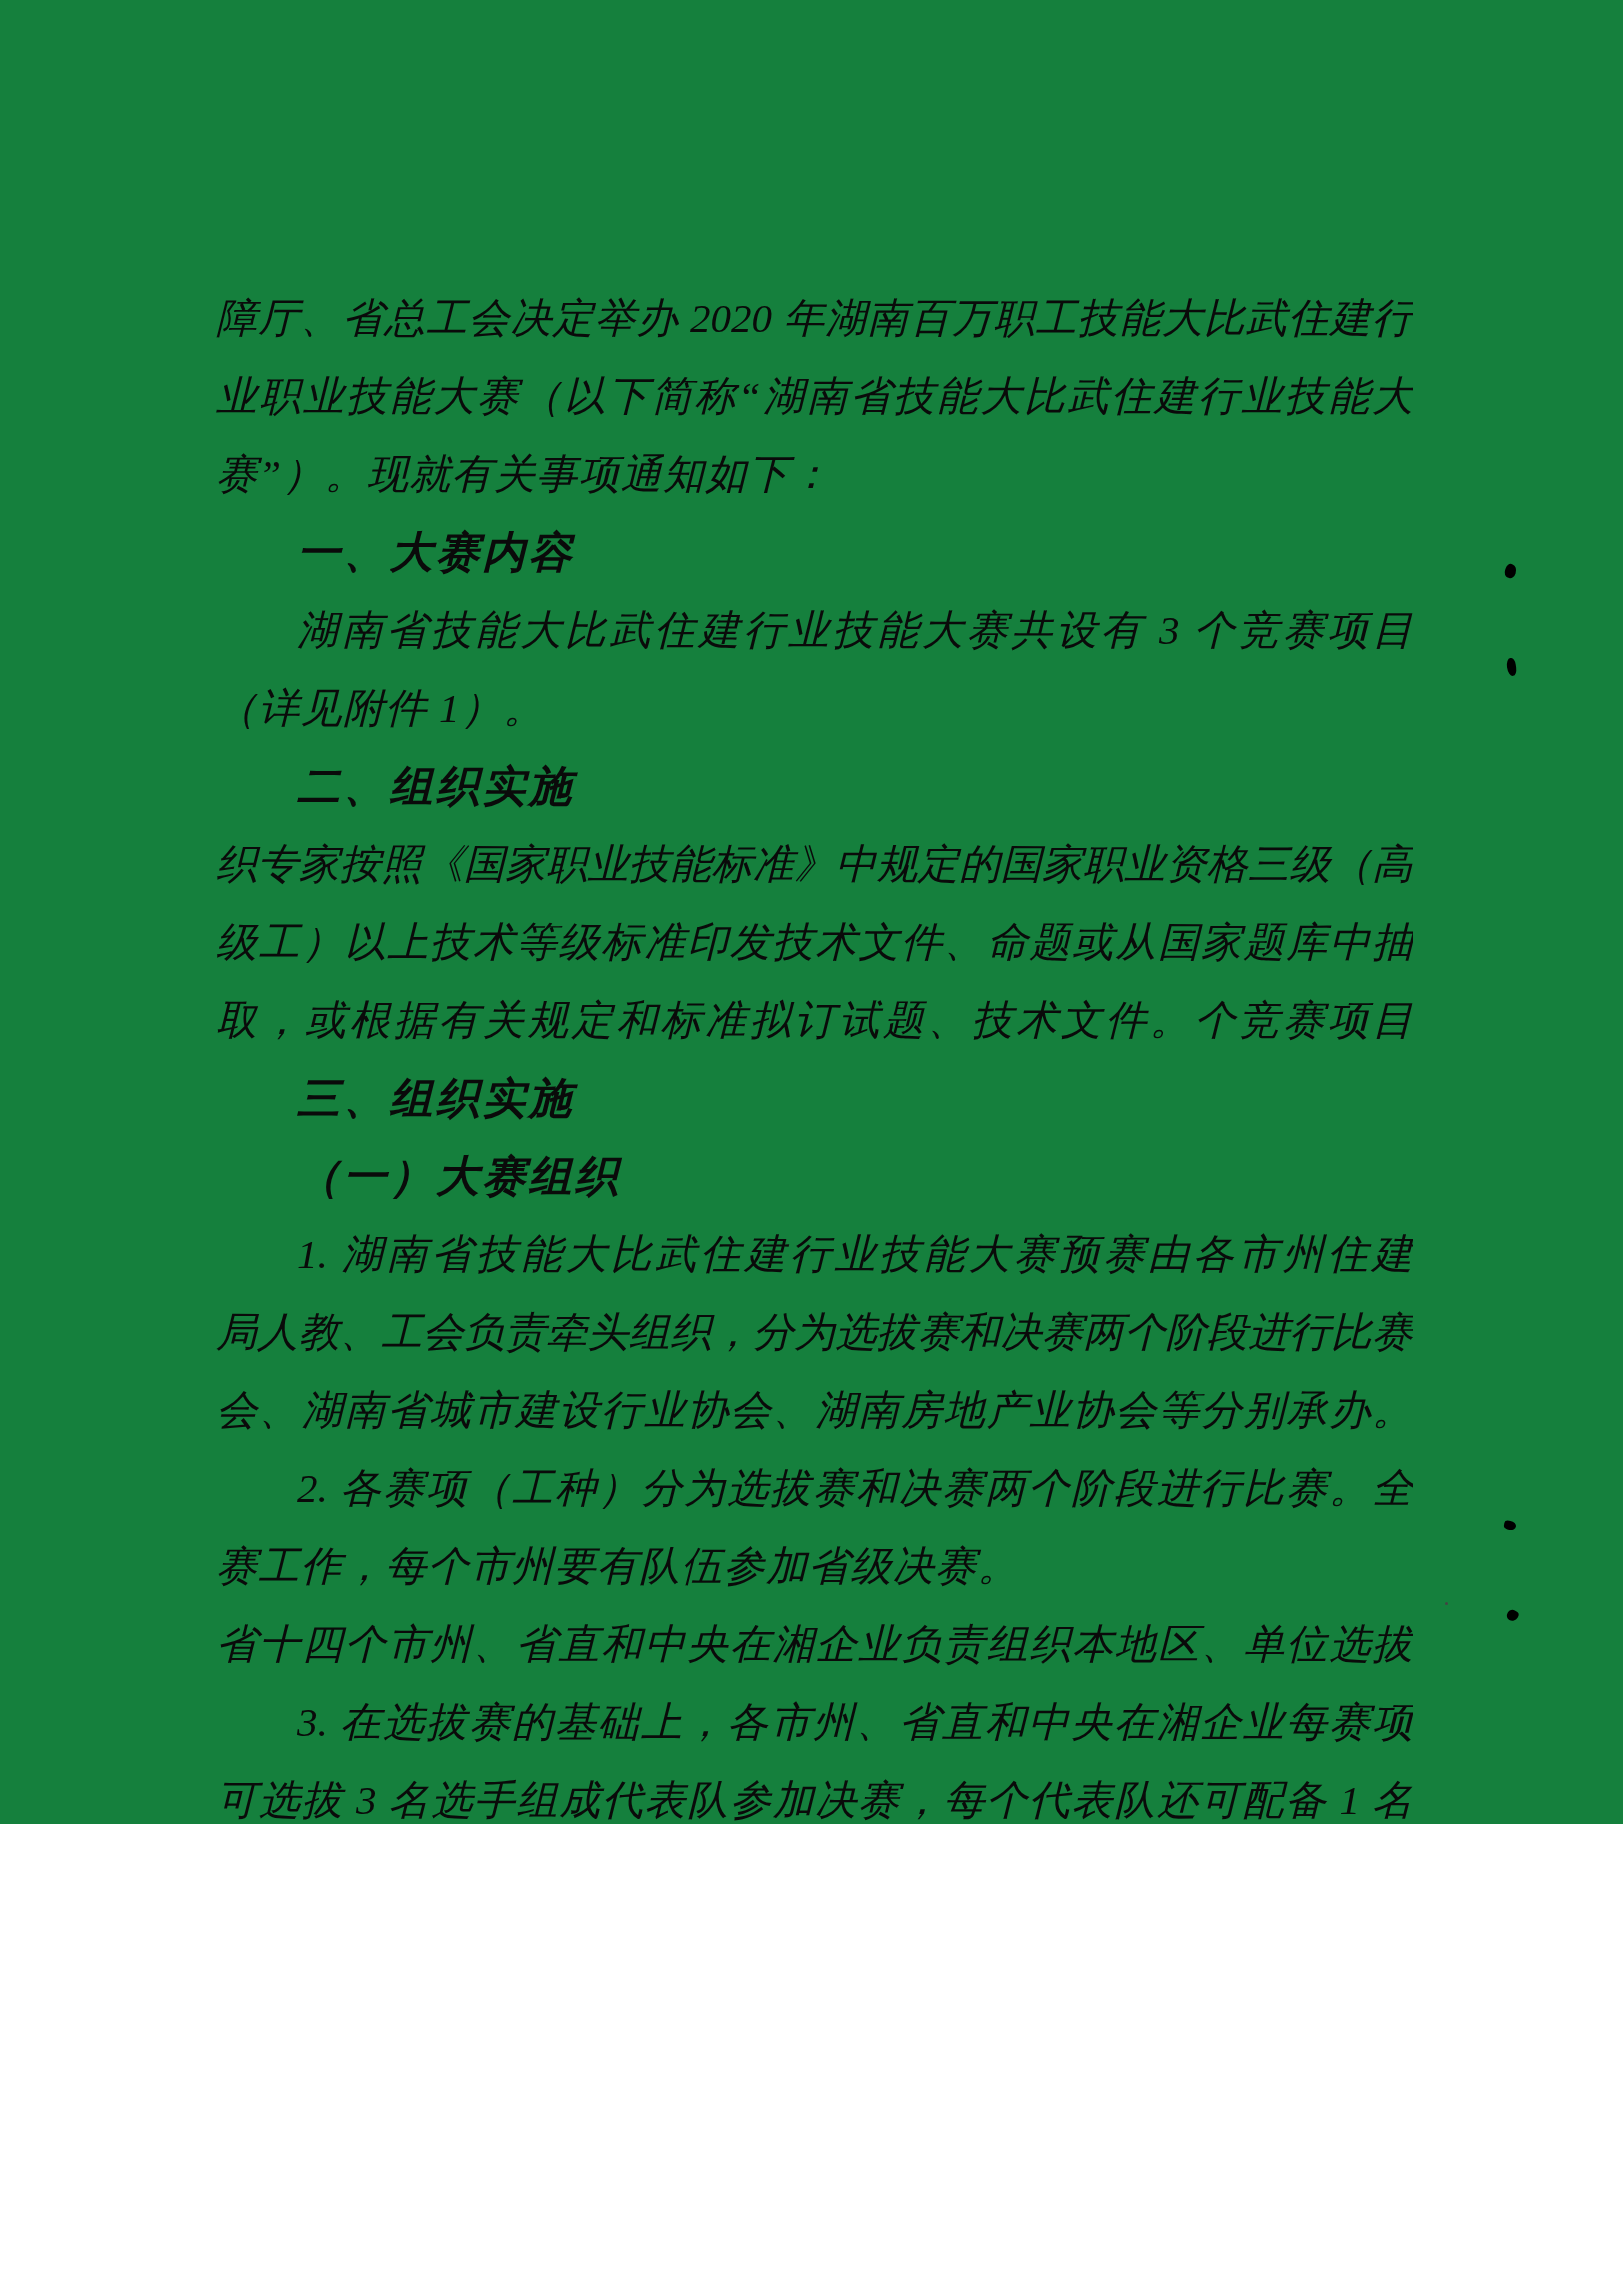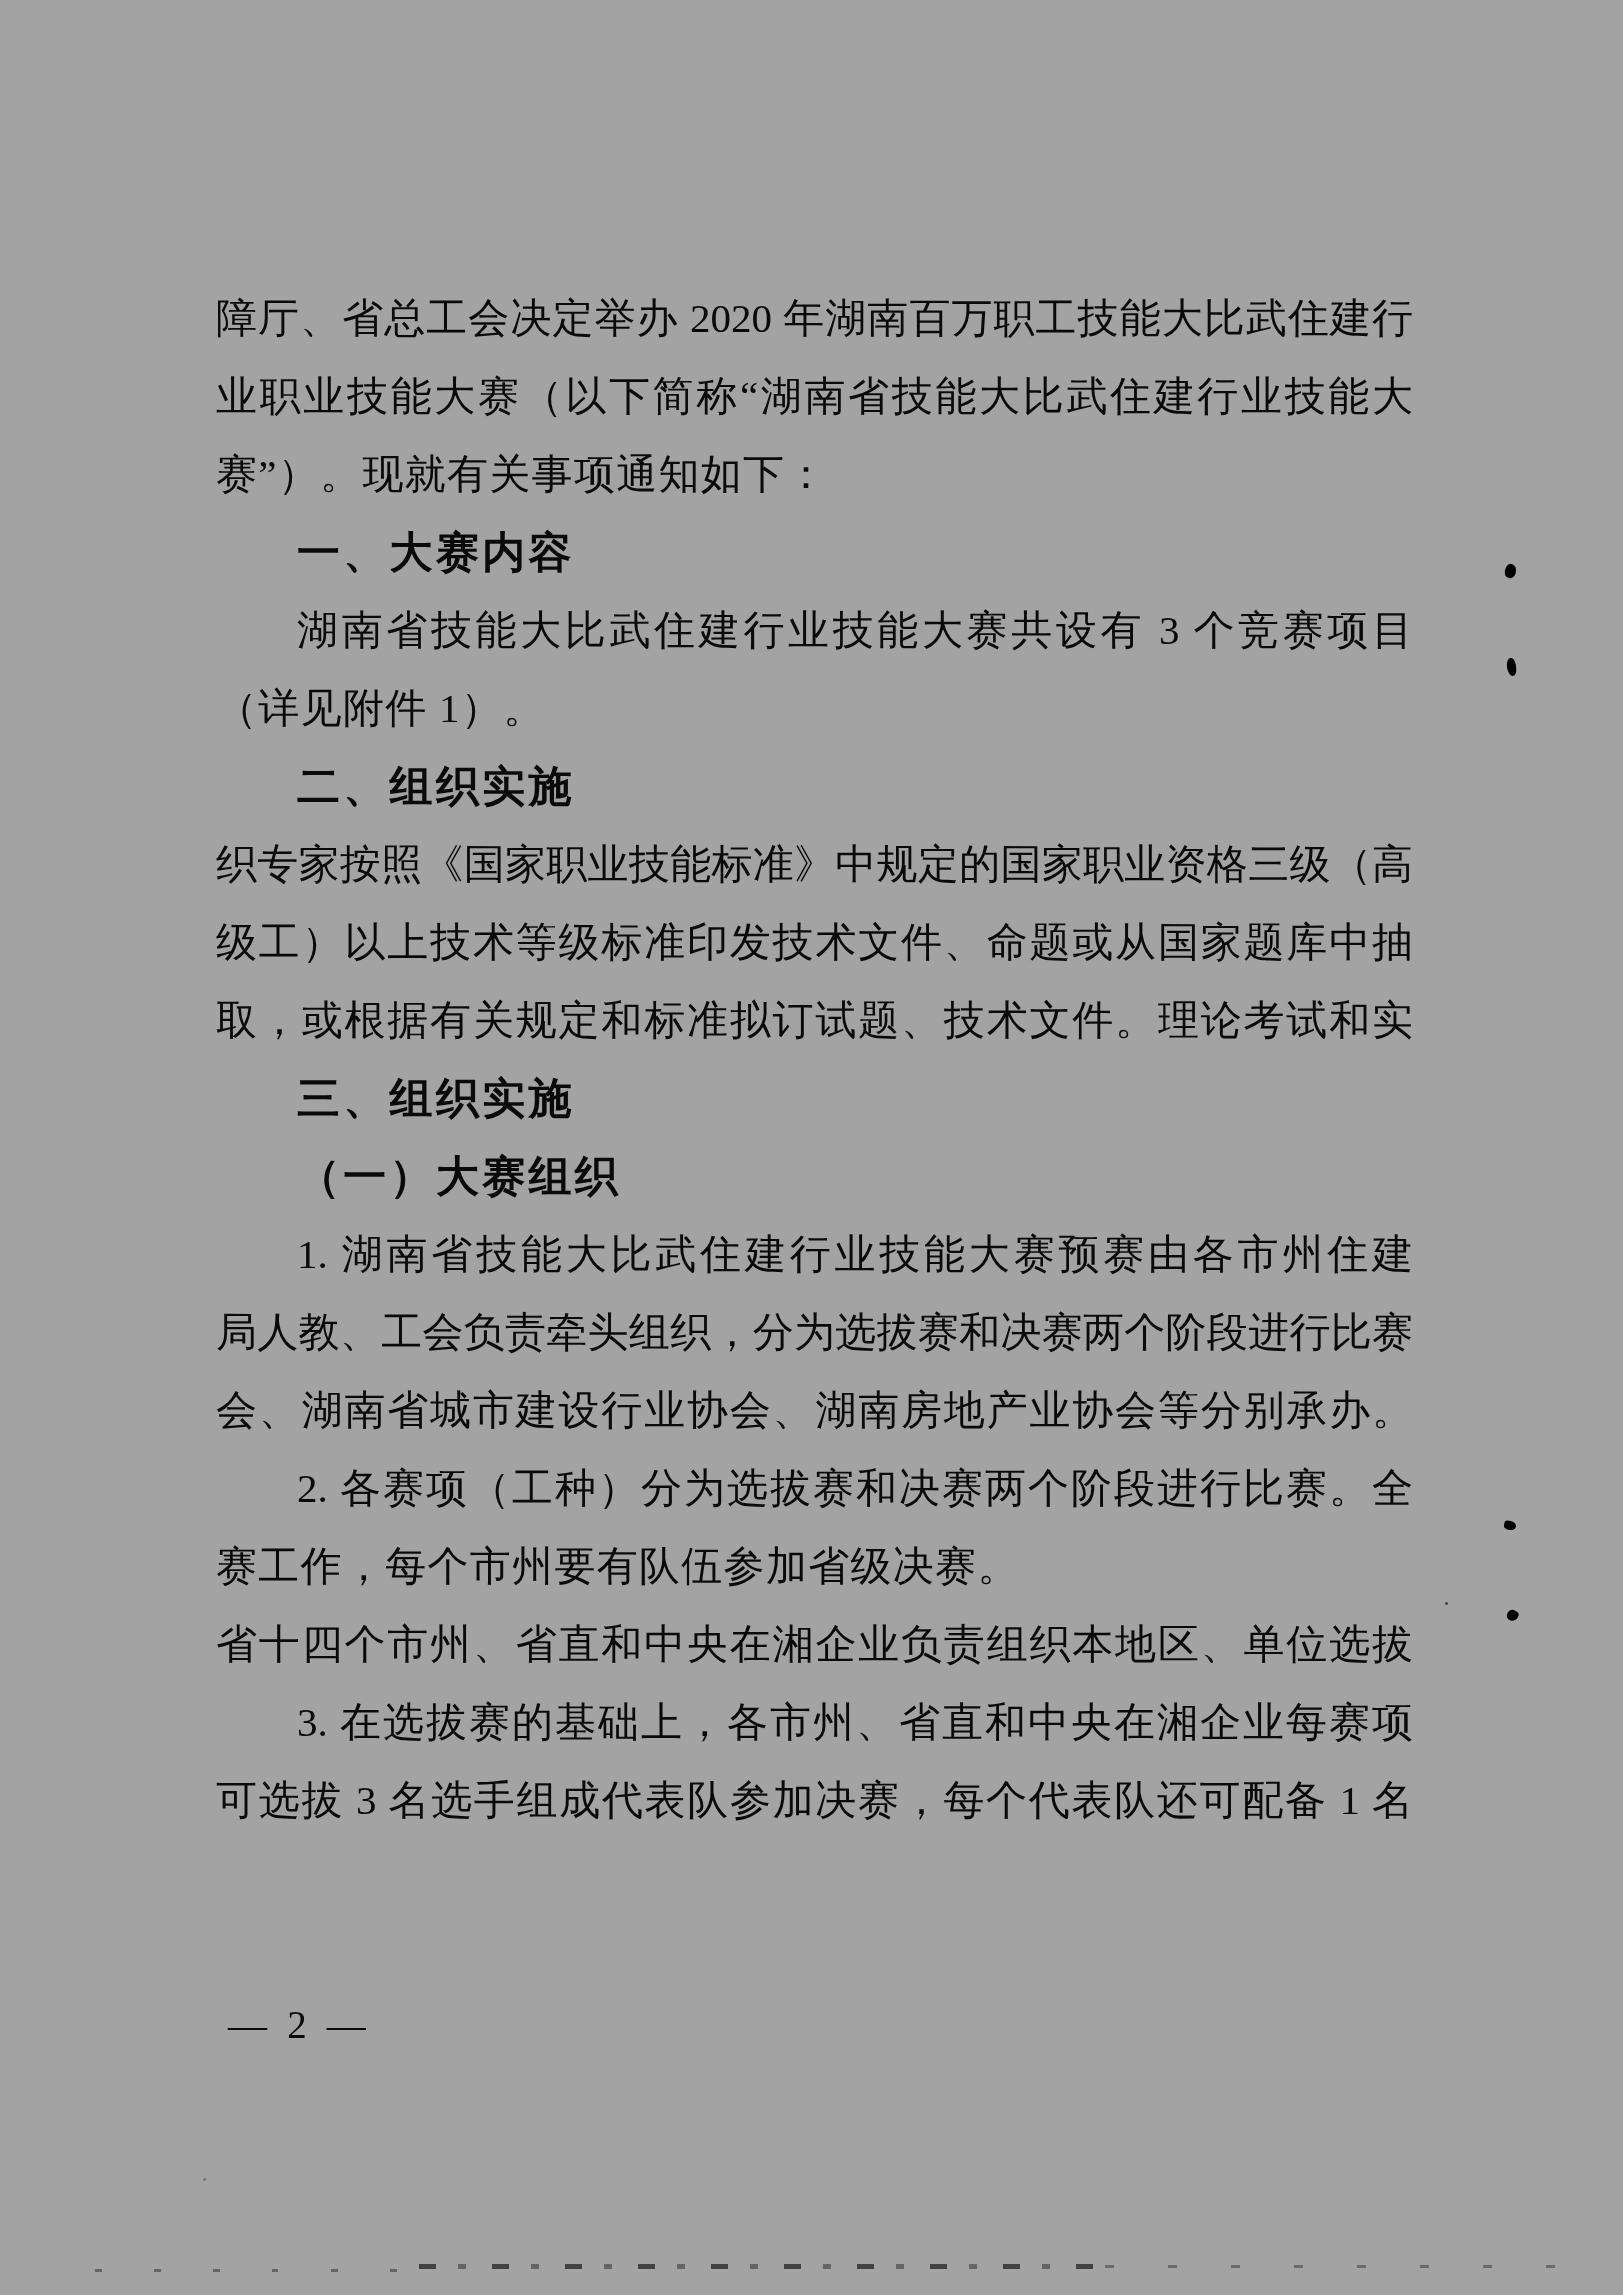--- a/index.html
+++ b/index.html
@@ -4,25 +4,26 @@
 <title>Scanned Document Page</title>
 <style>
   html, body {
     margin: 0;
     padding: 0;
     background: #ffffff;
   }
   .page {
     position: relative;
     width: 1623px;
-    height: 2295px;
-    background: #a3a3a3;
+    height: 1824px;
+    background: #15803d;
     overflow: hidden;
     color: #0a0a0a;
     font-family: "Liberation Serif", "DejaVu Serif", serif;
+    font-style: italic;
   }
   .content {
     position: absolute;
     left: 216px;
     top: 279px;
     width: 1197px;
   }
   .ln {
     height: 78px;
     line-height: 78px;
@@ -96,21 +97,21 @@
   <main class="content">
     <div class="ln j">障厅、省总工会决定举办 2020 年湖南百万职工技能大比武住建行</div>
     <div class="ln j">业职业技能大赛（以下简称“湖南省技能大比武住建行业技能大</div>
     <div class="ln">赛”）。现就有关事项通知如下：</div>
     <div class="ln hd ind">一、大赛内容</div>
     <div class="ln j ind">湖南省技能大比武住建行业技能大赛共设有 3 个竞赛项目</div>
     <div class="ln">（详见附件 1）。</div>
     <div class="ln hd ind">二、组织实施</div>
     <div class="ln j">织专家按照《国家职业技能标准》中规定的国家职业资格三级（高</div>
     <div class="ln j">级工）以上技术等级标准印发技术文件、命题或从国家题库中抽</div>
-    <div class="ln j">取，或根据有关规定和标准拟订试题、技术文件。理论考试和实</div>
+    <div class="ln j">取，或根据有关规定和标准拟订试题、技术文件。个竞赛项目</div>
     <div class="ln hd ind">三、组织实施</div>
     <div class="ln hd ind">（一）大赛组织</div>
     <div class="ln j ind">1. 湖南省技能大比武住建行业技能大赛预赛由各市州住建</div>
     <div class="ln j">局人教、工会负责牵头组织，分为选拔赛和决赛两个阶段进行比赛</div>
     <div class="ln j">会、湖南省城市建设行业协会、湖南房地产业协会等分别承办。</div>
     <div class="ln j ind">2. 各赛项（工种）分为选拔赛和决赛两个阶段进行比赛。全</div>
     <div class="ln">赛工作，每个市州要有队伍参加省级决赛。</div>
     <div class="ln j">省十四个市州、省直和中央在湘企业负责组织本地区、单位选拔</div>
     <div class="ln j ind">3. 在选拔赛的基础上，各市州、省直和中央在湘企业每赛项</div>
     <div class="ln j">可选拔 3 名选手组成代表队参加决赛，每个代表队还可配备 1 名</div>

